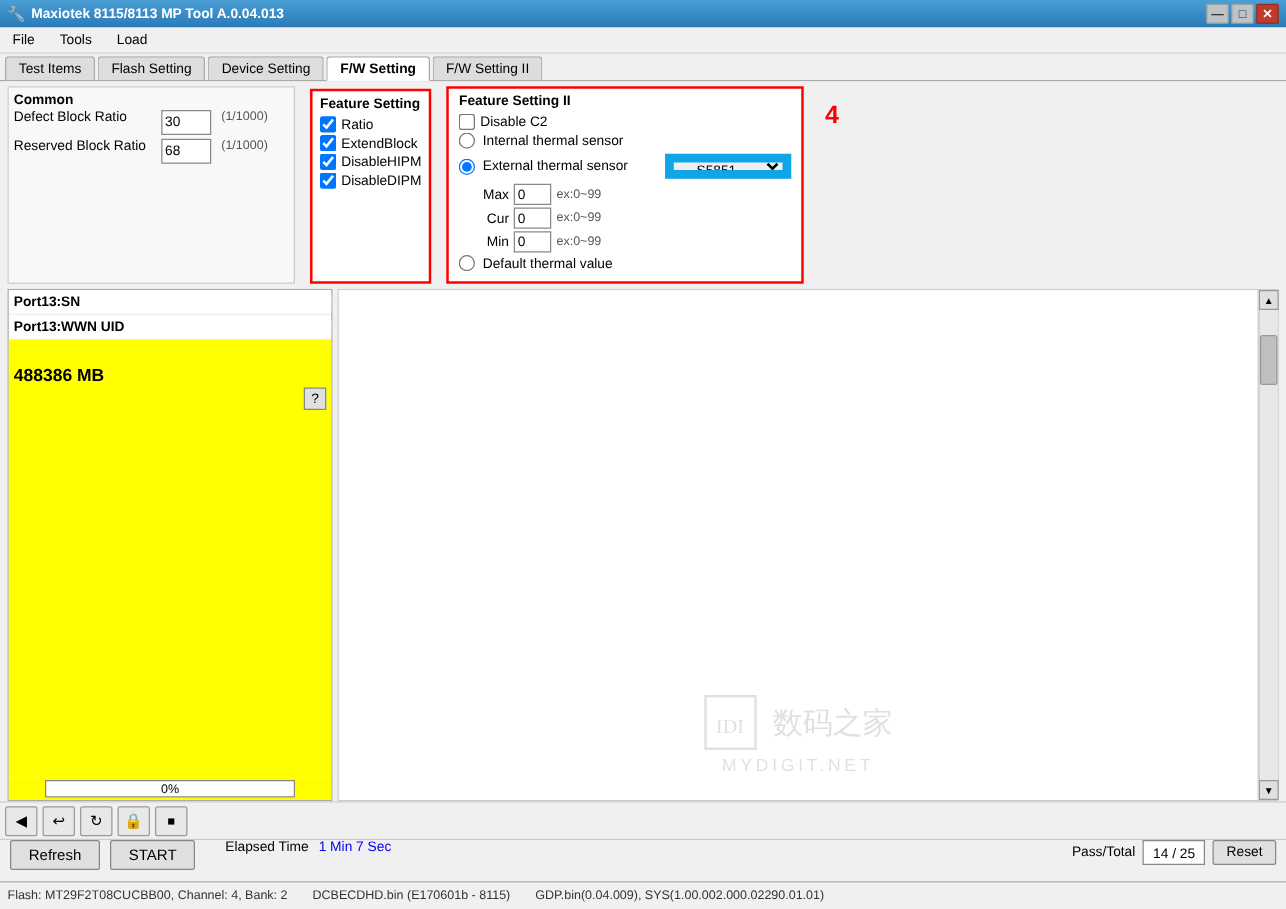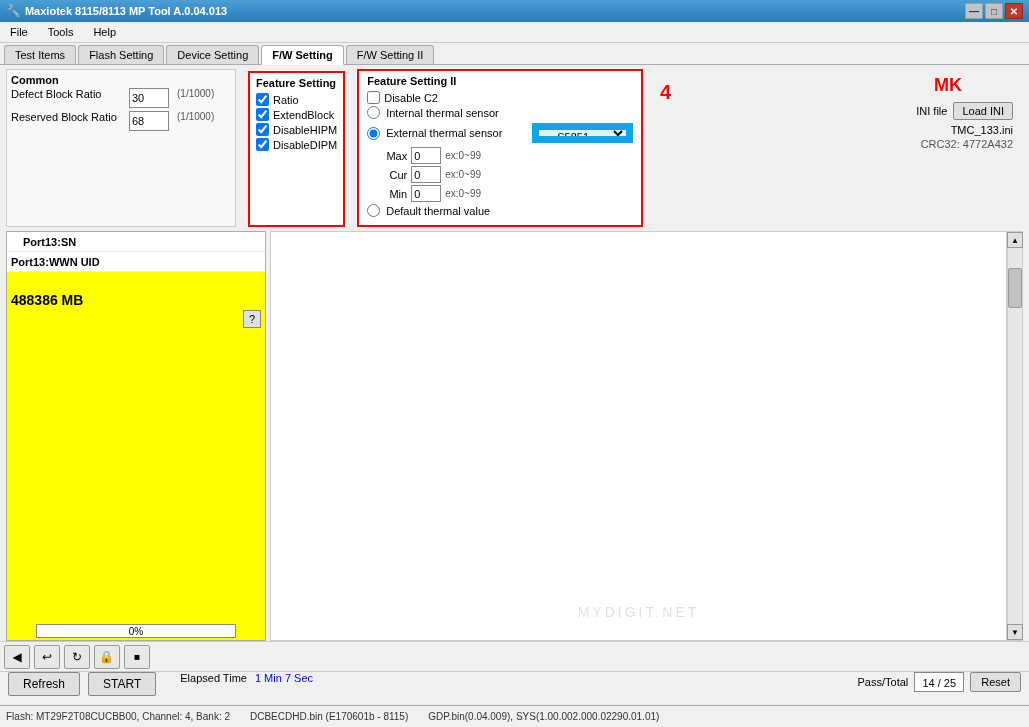--- a/index.html
+++ b/index.html
@@ -344,21 +344,21 @@
     <div class="titlebar-right">
       <div class="titlebar-btn min">—</div>
       <div class="titlebar-btn max">□</div>
       <div class="titlebar-btn">✕</div>
     </div>
   </div>
 
   <div class="menubar">
     <span class="menubar-item">File</span>
     <span class="menubar-item">Tools</span>
-    <span class="menubar-item">Help</span>
+    <span class="menubar-item">Load</span>
   </div>
 
   <div class="tabbar">
     <div class="tab">Test Items</div>
     <div class="tab">Flash Setting</div>
     <div class="tab">Device Setting</div>
     <div class="tab active">F/W Setting</div>
     <div class="tab">F/W Setting II</div>
   </div>
 
@@ -436,36 +436,27 @@
             <span class="thermal-hint">ex:0~99</span>
           </div>
         </div>
         <div class="radio-row">
           <input type="radio" name="thermal" style="">
           <label>Default thermal value</label>
         </div>
         <span class="annotation-num2">4</span>
       </div>
 
-      <div class="right-panel">
-        <div class="mk-label">MK</div>
-        <div class="ini-row">
-          <span class="ini-label">INI file</span>
-          <button class="load-ini-btn">Load INI</button>
-        </div>
-        <div class="ini-file">TMC_133.ini</div>
-        <div class="crc-label">CRC32: 4772A432</div>
-      </div>
     </div>
 
     <div style="display:flex; flex:1; padding: 0 6px 0 6px; gap:4px; overflow:hidden;">
 
       <div style="display:flex; flex-direction:column; width:260px; border:1px solid #aaa; background:white;">
         <div style="display:flex; align-items:center; height:20px; border-bottom:1px solid #eee;">
-          <span style="font-size:11px; padding:0 16px; min-width:90px; font-weight:bold;">Port13:SN</span>
+          <span style="font-size:11px; padding:0 4px; min-width:90px; font-weight:bold;">Port13:SN</span>
           <input type="text" style="flex: 1 1 0%; border: none; font-size: 11px; padding: 0px 2px; background: white; outline: none;">
         </div>
         <div style="display:flex; align-items:center; height:20px; border-bottom:1px solid #eee;">
           <span style="font-size:11px; padding:0 4px; min-width:90px; font-weight:bold;">Port13:WWN UID</span>
           <input type="text" style="flex: 1 1 0%; border: none; font-size: 11px; padding: 0px 2px; background: white; outline: none;">
         </div>
         <div style="background:yellow; padding:20px 4px 0 4px; font-size:14px; font-weight:bold; color:black;">488386 MB</div>
         <div style="background:yellow; display:flex; justify-content:flex-end; padding:2px 4px; flex:1;">
           <div class="q-btn">?</div>
         </div>
@@ -475,20 +466,26 @@
             <div class="progress-text">0%</div>
           </div>
         </div>
       </div>
 
       <div style="flex:1; display:flex; position:relative;">
         <div class="main-scroll">
           <div class="main-area-inner">
 
             <div style="position:absolute; bottom:20px; left:50%; transform:translateX(-50%); opacity:0.25; text-align:center; pointer-events:none;">
+              <div style="font-size:28px; font-family:serif; color:#888; white-space:nowrap;">
+                <span style="border:2px solid #888; padding:4px 8px; display:inline-block; margin-bottom:4px;">
+                  <span style="font-size:16px;">IDI</span>
+                </span>
+                <span style="font-size:24px; margin-left:6px;">数码之家</span>
+              </div>
               <div style="font-size:14px; letter-spacing:3px; color:#888;">MYDIGIT.NET</div>
             </div>
           </div>
         </div>
 
         <div style="width:16px; background:#f0f0f0; border:1px solid #ccc; display:flex; flex-direction:column; align-items:center;">
           <div class="scroll-arrow">▲</div>
           <div style="flex:1; width:100%; position:relative; background:#e8e8e8;">
             <div class="scroll-thumb"></div>
           </div>

